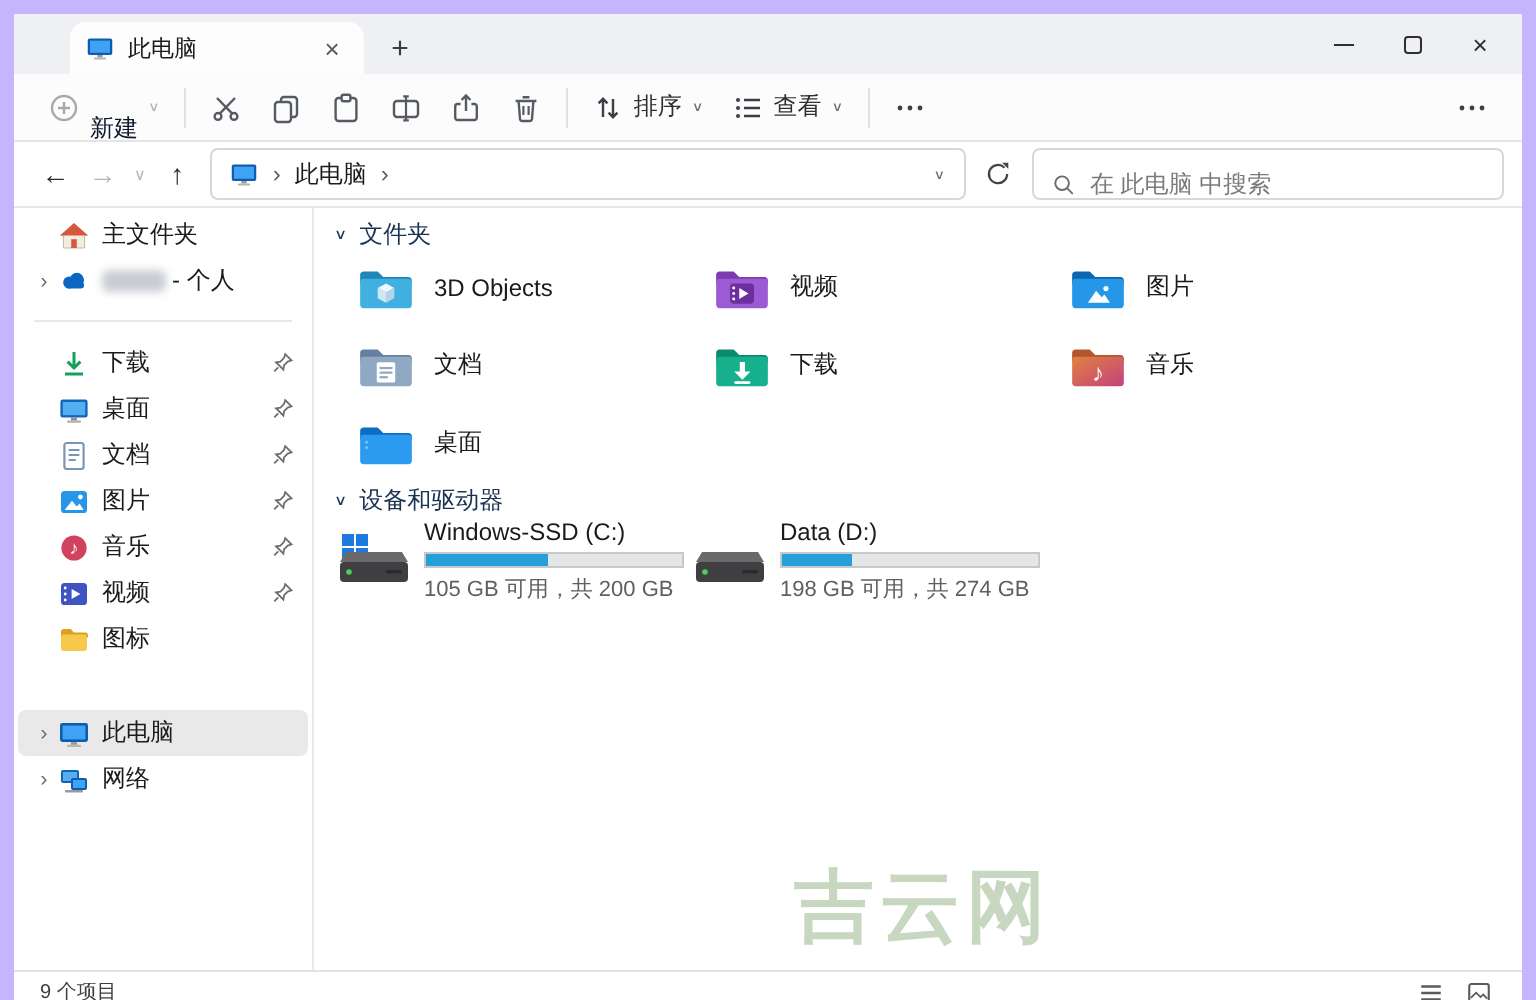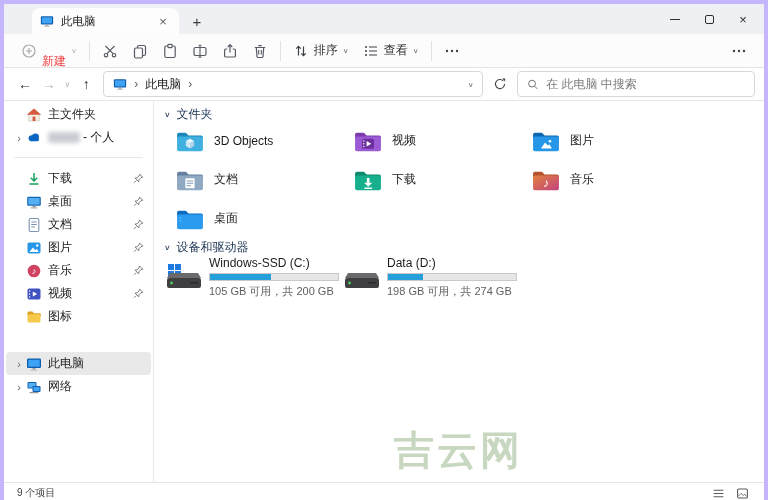--- a/index.html
+++ b/index.html
@@ -1,18 +1,18 @@
 <!DOCTYPE html>
 <html><head>
 <meta charset="utf-8">
 <style>
   * { box-sizing: border-box; margin: 0; padding: 0; }
   html,body { width:768px; height:500px; overflow:hidden; }
   body { font-family:"Liberation Sans","DejaVu Sans",sans-serif; font-size:12px; color:#1b1b1b; background:#fff; }
-  .window { position:relative; width:768px; height:500px; border:4px solid #c4b5fd; background:#fff; }
+  .window { position:relative; width:768px; height:500px; border:7px solid #c4b5fd; background:#fff; }
 
   
   .titlebar { position:relative; height:30px; background:#eef0f3; }
   .tab { position:absolute; left:28px; top:4px; width:147px; height:26px; background:#fdfdfd;
          border-radius:8px 8px 0 0; display:flex; align-items:center; padding:0 8px; gap:7px; }
   .tab-title { flex:1; font-size:11.5px; color:#1b1b1b; white-space:nowrap; overflow:hidden; }
   .tab-close { width:16px; height:16px; display:flex; align-items:center; justify-content:center;
                color:#5a5a5a; font-size:13px; border-radius:3px; cursor:pointer; }
   .newtab { position:absolute; left:182px; top:6px; width:22px; height:22px; display:flex; align-items:center;
             justify-content:center; font-size:15px; color:#3c3c3c; border-radius:4px; }
@@ -24,34 +24,34 @@
 
   
   .toolbar { height:34px; background:#fcfcfd; border-bottom:1px solid #e5e5e5; display:flex; align-items:center; padding:0 10px; }
   .tbtn { display:flex; align-items:center; gap:5px; padding:0 7px; height:28px; border-radius:4px; }
   .tbtn.disabled { color:#9d9d9d; }
   .tsep { width:1px; height:20px; background:#e1e1e1; margin:0 5px; }
   .icon-btn { width:30px; height:28px; display:flex; align-items:center; justify-content:center; border-radius:4px; }
   .chev { font-size:8px; color:#6d6d6d; transform:scaleY(.8); }
   .tbtn.disabled .chev { color:#b3b3b3; }
   .tlabel { font-size:12px; color:#2f2f2f; }
-  .tbtn.disabled .tlabel { color:#ef4444;margin-top:21px; }
+  .tbtn.disabled .tlabel { color:#0f172a;margin-top:21px; }
   .spacer { flex:1; }
 
   
   .addressrow { height:33px; background:#fff; border-bottom:1px solid #e6e6e6; display:flex; align-items:center; padding:0 9px; }
   .nav { width:24px; height:24px; display:flex; align-items:center; justify-content:center; font-size:14px; color:#2b2b2b; border-radius:4px; }
   .nav.dis { color:#b6b6b6; }
   .nav.small { width:14px; font-size:8px; }
   .crumbbox { margin-left:5px; width:384px; height:26px; border:1px solid #d7d7d7; border-radius:4px;
               display:flex; align-items:center; padding:0 9px; gap:7px; background:#fff; }
   .crumb-sep { color:#5d5d5d; font-size:12px; }
   .crumbbox .dd { margin-left:auto; }
   .refresh { width:24px; height:24px; margin:0 5px; display:flex; align-items:center; justify-content:center; border-radius:4px; }
-  .searchbox { width:240px; height:26px; border:1px solid #d7d7d7; border-radius:4px; display:flex; align-items:center;
+  .searchbox { width:240px; height:26px; border:1px solid #d7d7d7; border-radius:4px; display:flex; align-items:flex-end;
                padding:0 9px; gap:7px; background:#fff; }
   .searchbox input { border:none; outline:none; width:100%; font-size:12px; color:#333; background:transparent;
                      font-family:"Liberation Sans","DejaVu Sans",sans-serif; }
   .searchbox input::placeholder { color:#7b7b7b; }
 
   
   .bodyarea { display:flex; height:381px; }
   .sidebar { width:150px; border-right:1px solid #e8e8e8; padding-top:2px; overflow:hidden; flex:none; }
   .srow { height:23px; display:flex; align-items:center; padding-left:6px; border-radius:4px; margin:0 2px; }
   .srow .schev { width:14px; font-size:11px; color:#6d6d6d; text-align:center; flex:none; }

